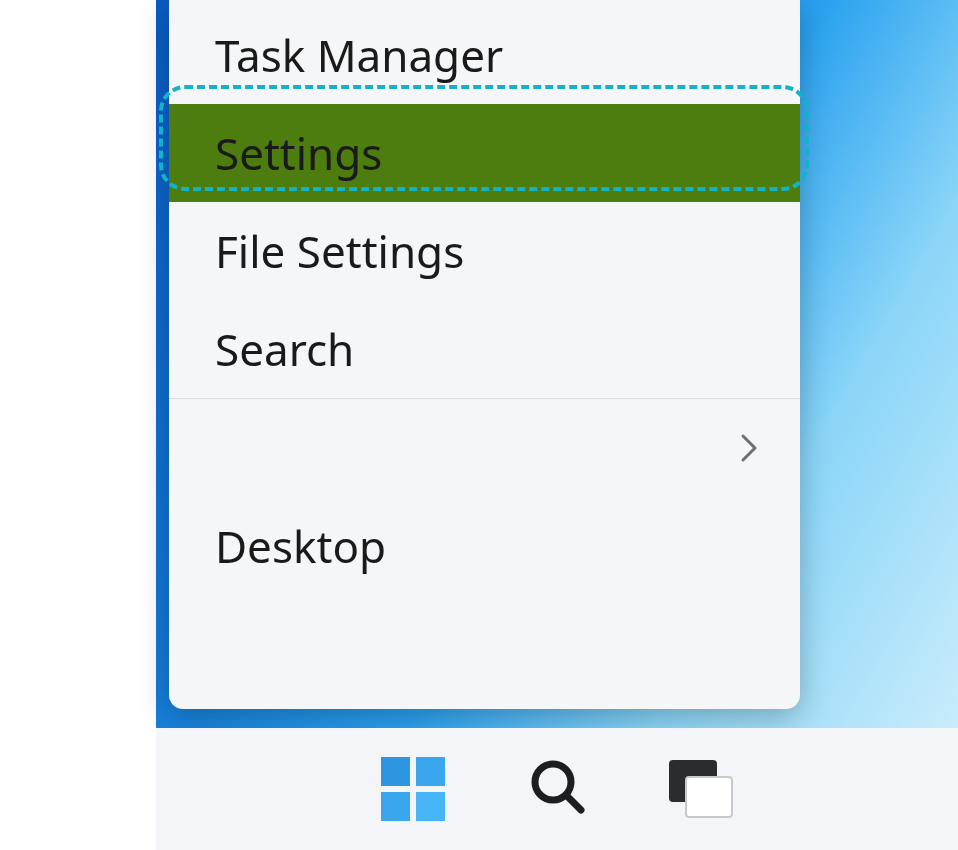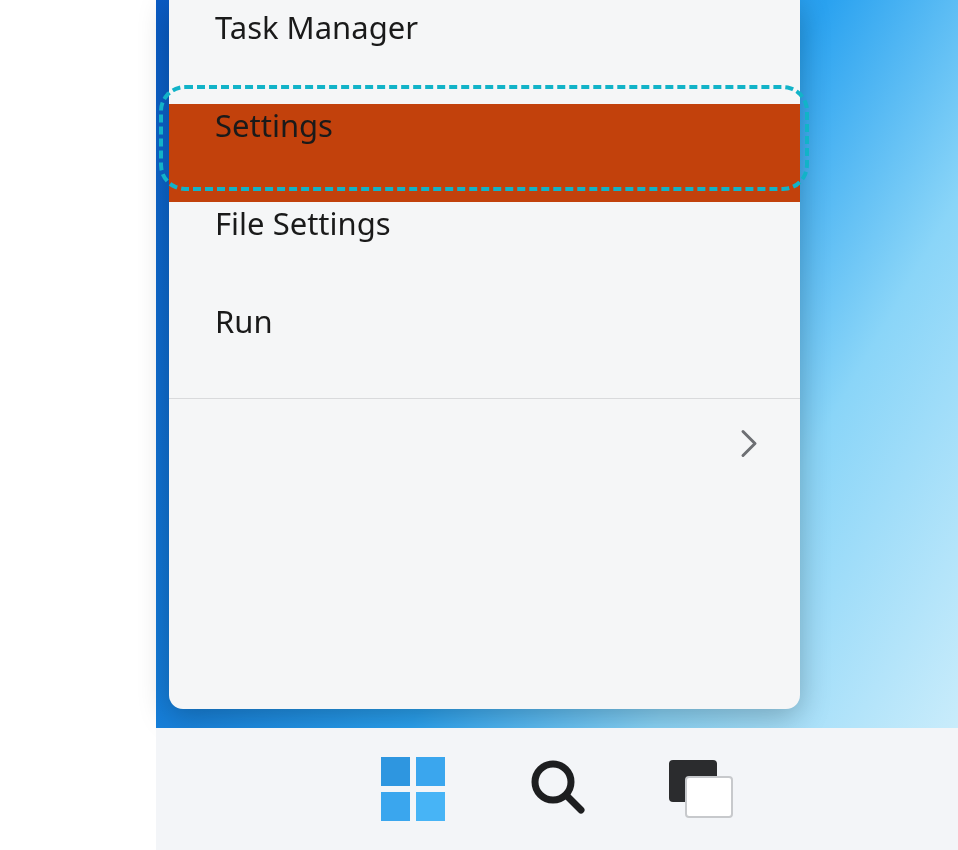--- a/index.html
+++ b/index.html
@@ -31,22 +31,23 @@
     border-radius: 0 0 14px 14px;
     box-shadow: 0 8px 30px rgba(0,0,0,0.25);
     display: flex;
     flex-direction: column;
     padding-top: 6px;
   }
 
   .menu-item {
     height: 98px;
     display: flex;
+    align-items: center;
     padding: 0 46px;
-    font-size: 31px;
+    font-size: 44px;
     color: #1a1a1a;
     position: relative;
     cursor: pointer;
   }
 
   .menu-item-label { font-weight: 400; letter-spacing: 0; }
 
   .menu-divider {
     height: 1px;
     background: #d9dadc;
@@ -65,21 +66,21 @@
   .highlight-ring {
     position: absolute;
     top: 85px;
     left: 159px;
     width: 650px;
     height: 106px;
     border: 4px dashed #12b3c8;
     border-radius: 26px;
     pointer-events: none;
   }
-  .menu-item.hovered { background: #c2410c; }
+  .menu-item.hovered { background: #4d7c0f; }
 
   
   .taskbar {
     position: absolute;
     left: 156px;
     top: 728px;
     width: 802px;
     height: 122px;
     background: #f3f5f8;
     display: flex;
@@ -121,35 +122,38 @@
   </div>
 
   <div class="menu-item hovered">
     <span class="menu-item-label">Settings</span>
   </div>
 
   <div class="menu-item">
     <span class="menu-item-label">File Settings</span>
   </div>
 
+  <div class="menu-item">
+    <span class="menu-item-label">Search</span>
+  </div>
 
-  <div class="menu-item">
-    <span class="menu-item-label">Run</span>
-  </div>
 
   <div class="menu-divider"></div>
 
   <div class="menu-item">
     <span class="chevron">
       <svg width="22" height="34" viewBox="0 0 22 34" fill="none" stroke="currentColor" stroke-width="3" stroke-linecap="round" stroke-linejoin="round">
           <polyline points="5,5 17,17 5,29"></polyline>
         </svg>
     </span>
   </div>
 
+  <div class="menu-item">
+    <span class="menu-item-label">Desktop</span>
+  </div>
 
 </div>
 
 <div class="highlight-ring"></div>
 
 <div class="taskbar">
   <div class="task-btn">
     <span class="start-icon">
       <span class="q tl"></span>
         <span class="q"></span>

